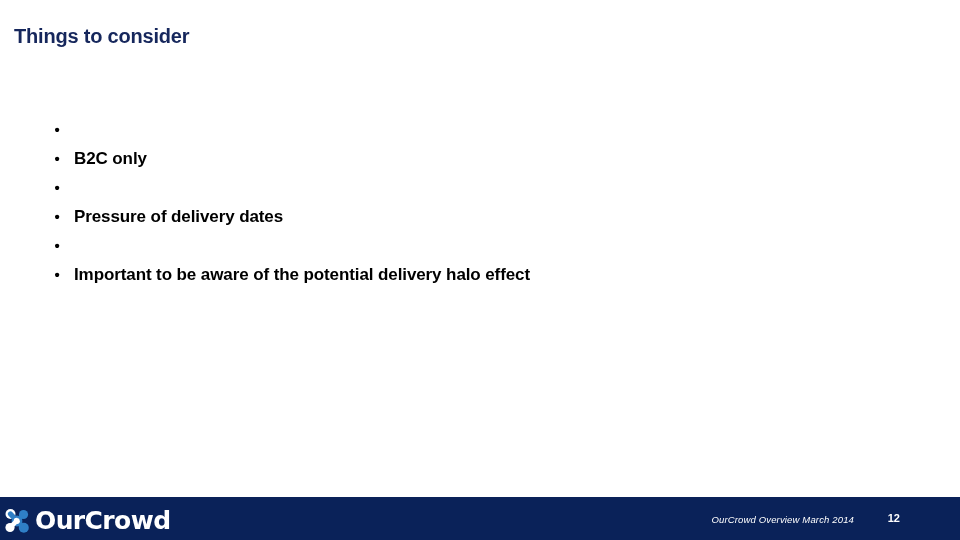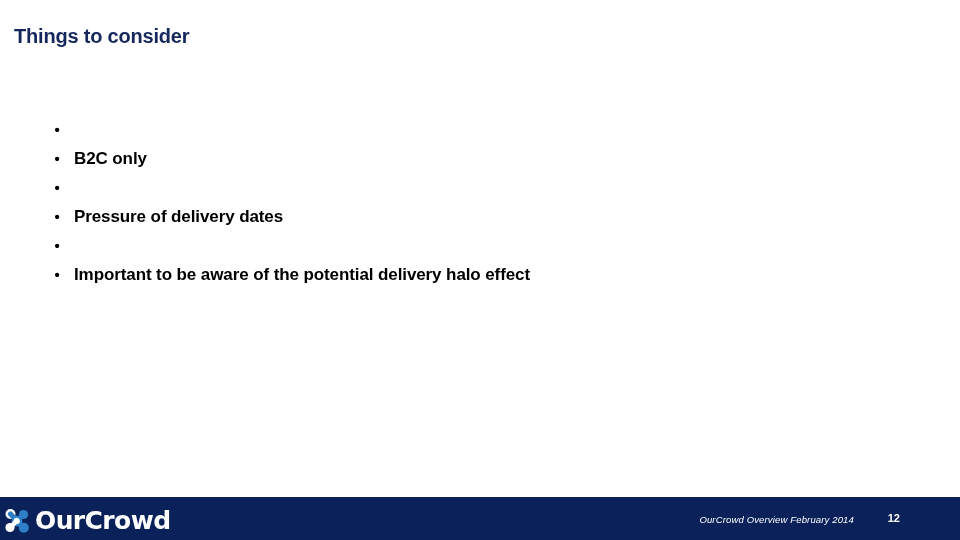--- a/index.html
+++ b/index.html
@@ -168,19 +168,19 @@
           <path d="M7.5 7.0 L14 14 L20.8 20.8" stroke="#2f7fc6" stroke-width="5.2" fill="none" stroke-linecap="round"></path>
           <circle cx="13.8" cy="13.8" r="3.1" fill="#ffffff"></circle>
           <path d="M7.0 20.5 L12.0 15.6" stroke="#ffffff" stroke-width="4.6" fill="none" stroke-linecap="round"></path>
           <path d="M20.5 7.5 L16.2 11.6" stroke="#2f7fc6" stroke-width="4.4" fill="none" stroke-linecap="round"></path>
           <circle cx="13.8" cy="13.8" r="2.9" fill="#ffffff"></circle>
         </svg>
       </span>
       <span class="logo-word">OurCrowd</span>
     </div>
 
-    <div class="footer-note">OurCrowd Overview February 2014</div>
+    <div class="footer-note">OurCrowd Overview March 2014</div>
 
     <div class="footer-page">12</div>
 
   </div>
 
 </div>
 
 </body></html>

